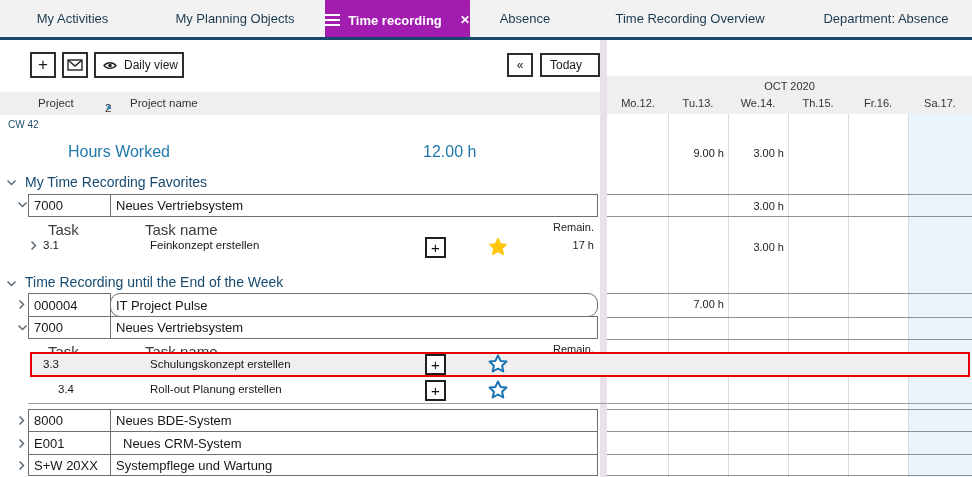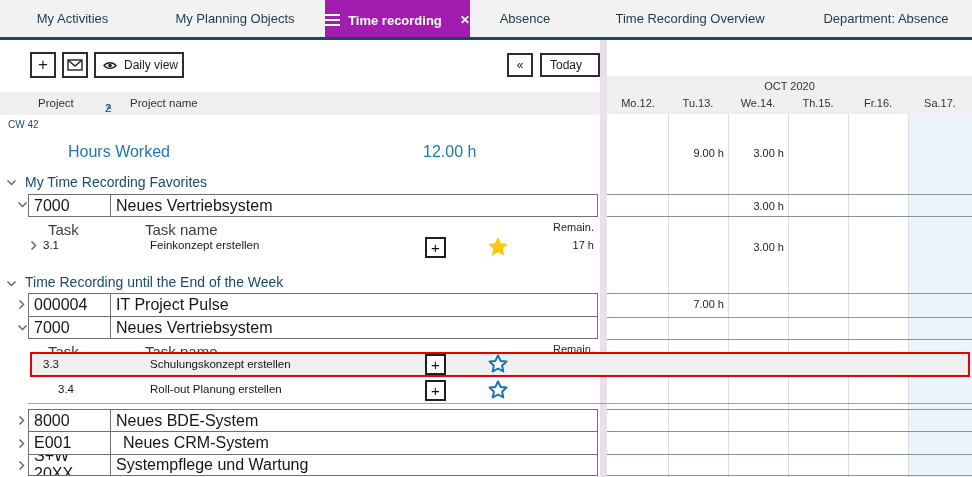--- a/index.html
+++ b/index.html
@@ -39,21 +39,21 @@
   .chline{position:absolute;left:607px;width:365px;height:1px;background:#8a929b;}
   .fullline{position:absolute;left:28px;width:944px;height:1px;background:#9ba1a8;}
   .dayval{position:absolute;width:56px;text-align:right;font-size:11px;color:#222;}
 
   
   .cw{position:absolute;left:8px;top:119px;font-size:10px;color:#1d4c6a;}
   .hours-label{position:absolute;left:68px;top:143px;font-size:16px;color:#1f78ab;}
   .hours-total{position:absolute;left:423px;top:143px;font-size:16px;color:#1f78ab;}
   .section{position:absolute;font-size:14px;color:#174a6e;}
   .pcell{position:absolute;box-sizing:border-box;border:1px solid #6f6f6f;background:#fff;
-         font-size:16px;color:#161616;display:flex;align-items:center;padding-left:5px;overflow:hidden;}
+         font-size:13px;color:#161616;display:flex;align-items:center;padding-left:5px;overflow:hidden;}
   .colhead{position:absolute;font-size:15px;color:#3c3c3c;text-align:right;}
   .ttext{position:absolute;font-size:11.5px;color:#161616;}
   .remval{position:absolute;width:74px;text-align:right;font-size:11px;color:#222;}
   .plusbtn{position:absolute;box-sizing:border-box;width:21px;height:21px;background:#fff;
            border:2px solid #1f1f1f;display:flex;align-items:center;justify-content:center;
            font-size:15px;color:#111;padding:0;cursor:pointer;font-family:"Liberation Sans",sans-serif;}
   .star{position:absolute;cursor:pointer;}
   .chev{position:absolute;cursor:pointer;}
 
   
@@ -188,21 +188,21 @@
 
   <svg class="chev" style="left:6px;top:280px;" width="11" height="7" viewBox="0 0 11 7">
     <polyline points="1.5,1.5 5.5,5.5 9.5,1.5" fill="none" stroke="#5e6b75" stroke-width="1.5"></polyline>
   </svg>
   <div class="section" style="left:25px;top:274px;">Time Recording until the End of the Week</div>
 
   <svg class="chev" style="left:18px;top:299px;" width="7" height="11" viewBox="0 0 7 11">
     <polyline points="1.5,1.5 5.5,5.5 1.5,9.5" fill="none" stroke="#5e6b75" stroke-width="1.5"></polyline>
   </svg>
   <div class="pcell" style="left:28px;top:293px;width:83px;height:24px;">000004</div>
-  <div class="pcell" style="left:110px;top:293px;width:488px;height:24px;">IT Project Pulse</div>
+  <div class="pcell" style="left:110px;top:293px;width:488px;height:24px;border-radius:10px;">IT Project Pulse</div>
   <div class="dayval" style="left:668px;top:298px;">7.00 h</div>
 
   <svg class="chev" style="left:17px;top:324px;" width="11" height="7" viewBox="0 0 11 7">
     <polyline points="1.5,1.5 5.5,5.5 9.5,1.5" fill="none" stroke="#5e6b75" stroke-width="1.5"></polyline>
   </svg>
   <div class="pcell" style="left:28px;top:316px;width:83px;height:23px;">7000</div>
   <div class="pcell" style="left:110px;top:316px;width:488px;height:23px;">Neues Vertriebsystem</div>
 
   <div class="colhead" style="left:48px;top:343px;">Task</div>
   <div class="colhead" style="left:145px;top:343px;">Task name</div>

